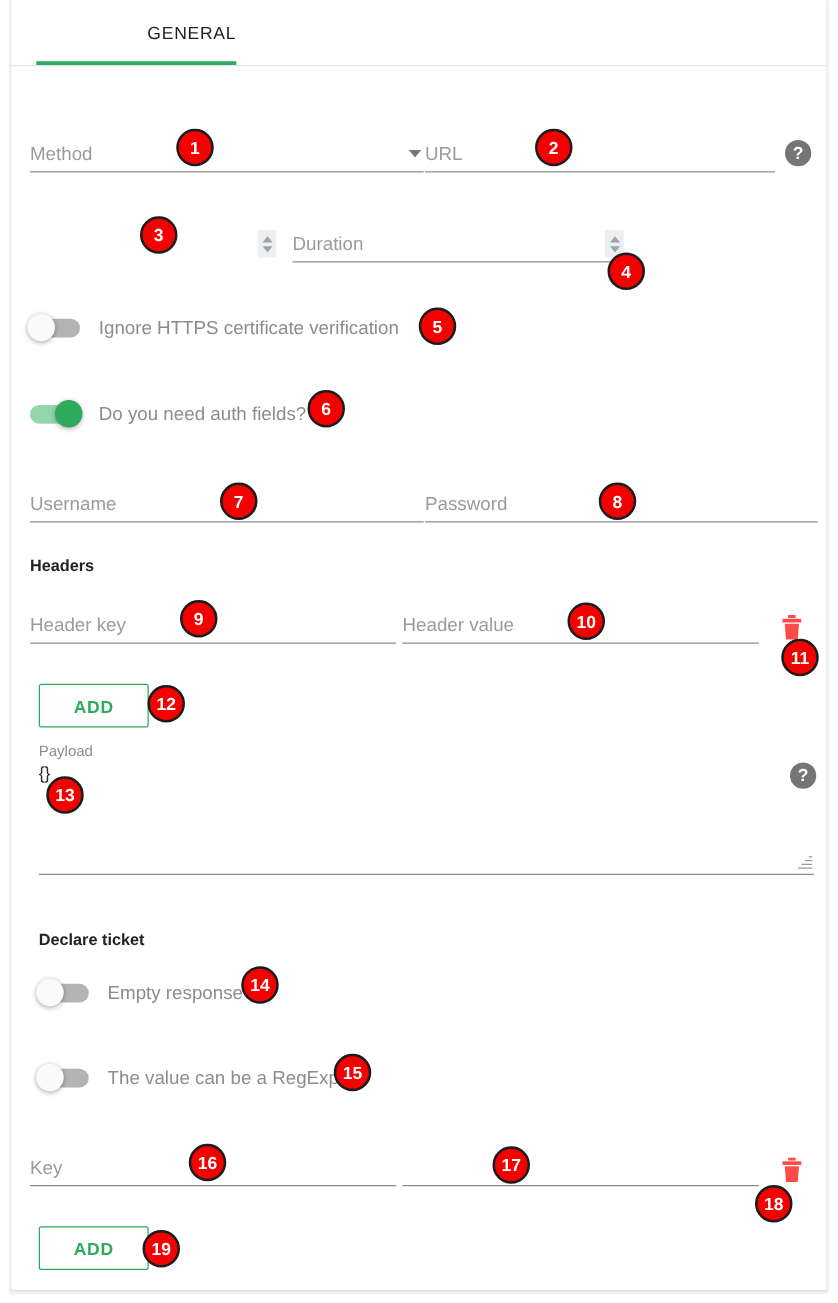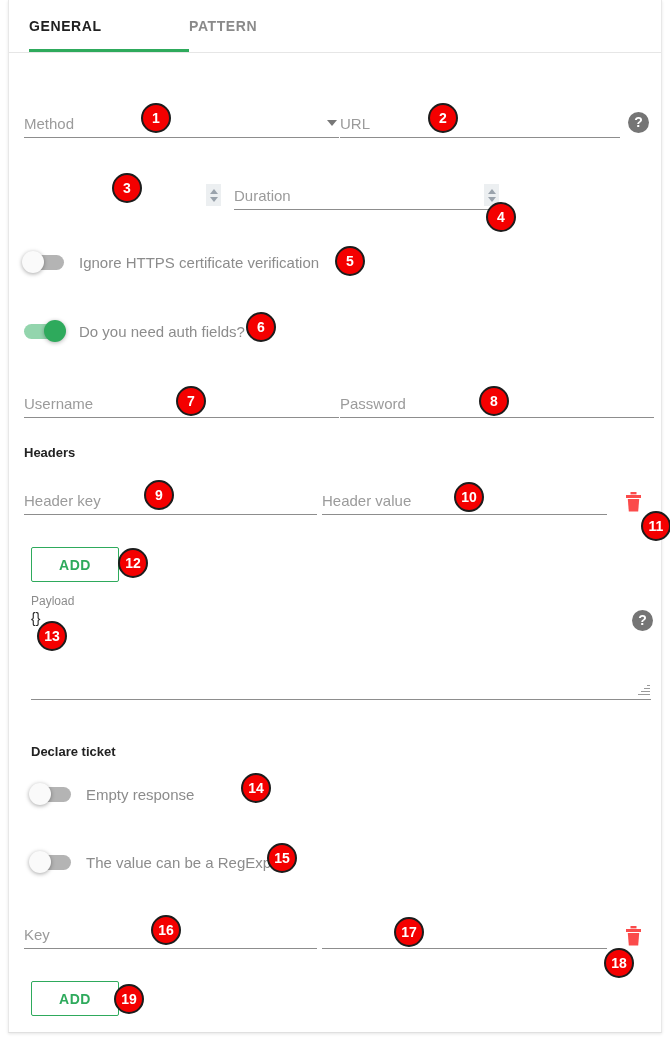--- a/index.html
+++ b/index.html
@@ -31,27 +31,27 @@
   .tabs {
     position: relative;
     height: 53px;
     border-bottom: 1px solid #e6e6e6;
     display: flex;
     align-items: center;
     padding-left: 10px;
   }
   .tab {
     font-size: 14px;
-    font-weight: bold;
+    font-weight: normal;
     letter-spacing: .6px;
     color: #8a8a8a;
     height: 52px;
     display: flex;
     align-items: center;
-    justify-content: flex-start;
+    justify-content: flex-end;
     cursor: pointer;
     user-select: none;
     position: relative;
   }
   .tab.t-general { width: 160px; margin-left: 10px; }
   .tab.t-pattern { width: 150px; }
   .tab.active { color: #212121; }
   .tab.active::after {
     content: "";
     position: absolute;
@@ -215,23 +215,20 @@
   }
 </style>
 </head>
 <body>
 
 <div class="panel">
 
   <div class="tabs">
     <div class="tab t-general active">
       <span>GENERAL</span>
-    </div>
-    <div class="tab t-pattern">
-      <span>PATTERN</span>
     </div>
   </div>
 
   <div class="field" style="left:15px; top:108px; width:315px;">
     <span class="ph">Method</span>
     <span class="caret"></span>
   </div>
 
   <div class="field" style="left:331px; top:108px; width:280px;">
     <span class="ph">URL</span>
@@ -345,22 +342,22 @@
     <div class="badge" style="left: 141px; top: 103px;">1</div>
     <div class="badge" style="left: 428px; top: 103px;">2</div>
     <div class="badge" style="left: 112px; top: 173px;">3</div>
     <div class="badge" style="left: 486px; top: 202px;">4</div>
     <div class="badge" style="left: 335px; top: 246px;">5</div>
     <div class="badge" style="left: 246px; top: 312px;">6</div>
     <div class="badge" style="left: 176px; top: 386px;">7</div>
     <div class="badge" style="left: 479px; top: 386px;">8</div>
     <div class="badge" style="left: 144px; top: 480px;">9</div>
     <div class="badge" style="left: 454px; top: 482px;">10</div>
-    <div class="badge" style="left: 625px; top: 511px; margin-left: 16px;">11</div>
+    <div class="badge" style="left: 625px; top: 511px;">11</div>
     <div class="badge" style="left: 118px; top: 548px;">12</div>
     <div class="badge" style="left: 37px; top: 621px;">13</div>
-    <div class="badge" style="left: 193px; top: 773px; margin-left: 48px;">14</div>
+    <div class="badge" style="left: 193px; top: 773px;">14</div>
     <div class="badge" style="left: 267px; top: 843px;">15</div>
     <div class="badge" style="left: 151px; top: 915px;">16</div>
     <div class="badge" style="left: 394px; top: 917px;">17</div>
     <div class="badge" style="left: 604px; top: 948px;">18</div>
     <div class="badge" style="left: 114px; top: 984px;">19</div>
   </div>
 
 </body></html>

